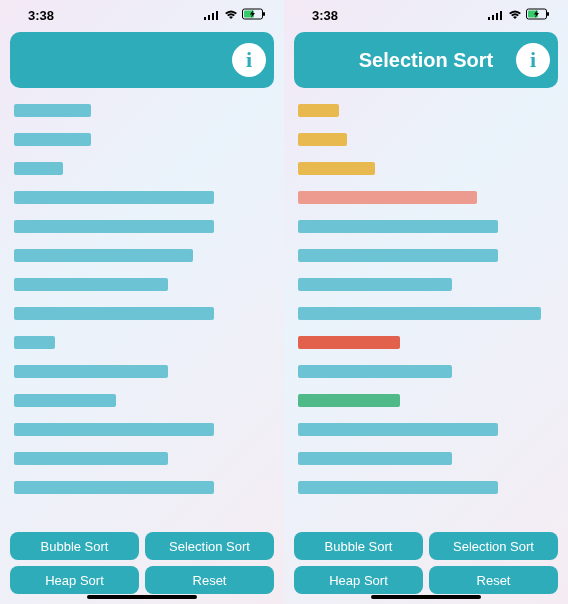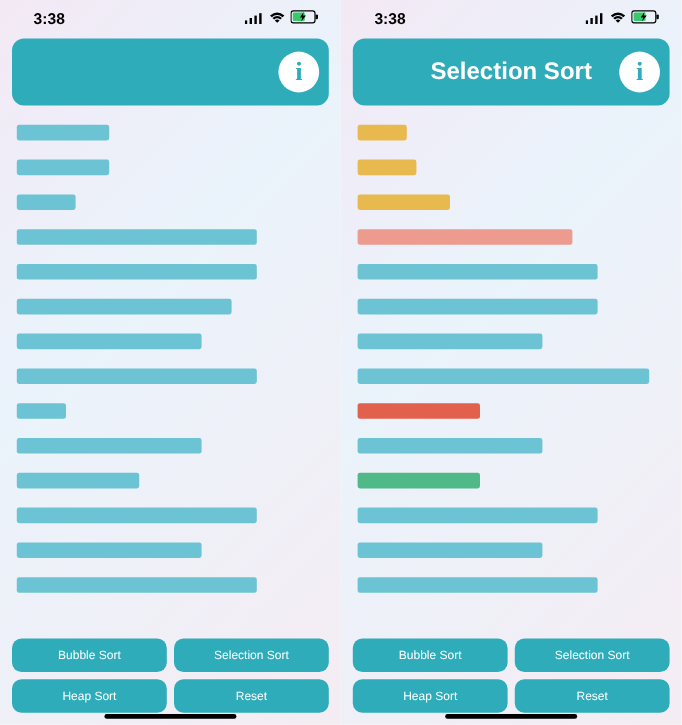--- a/index.html
+++ b/index.html
@@ -84,21 +84,21 @@
     gap: 6px;
   }
   .ctrl-btn {
     background: #2eacb9;
     color: #fff;
     border-radius: 8px;
     height: 28px;
     display: flex;
     align-items: center;
     justify-content: center;
-    font-size: 10px;
+    font-size: 13px;
     font-weight: 500;
   }
   .home-indicator {
     position: absolute;
     bottom: 5px;
     left: 50%;
     transform: translateX(-50%);
     width: 110px;
     height: 4px;
     border-radius: 3px;

